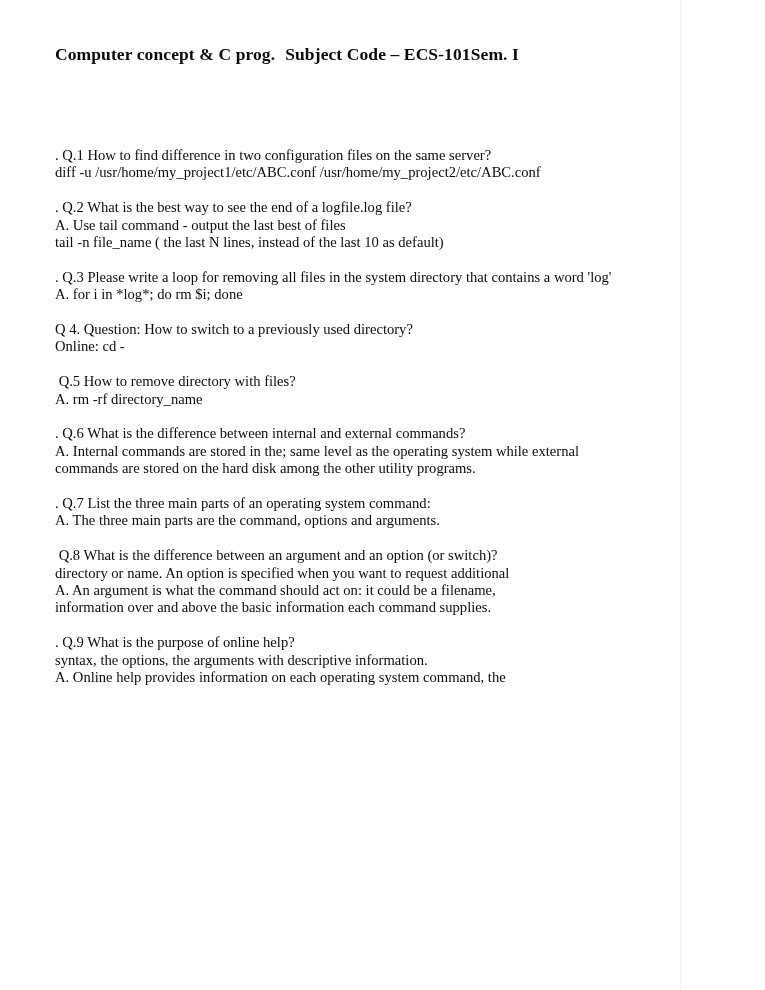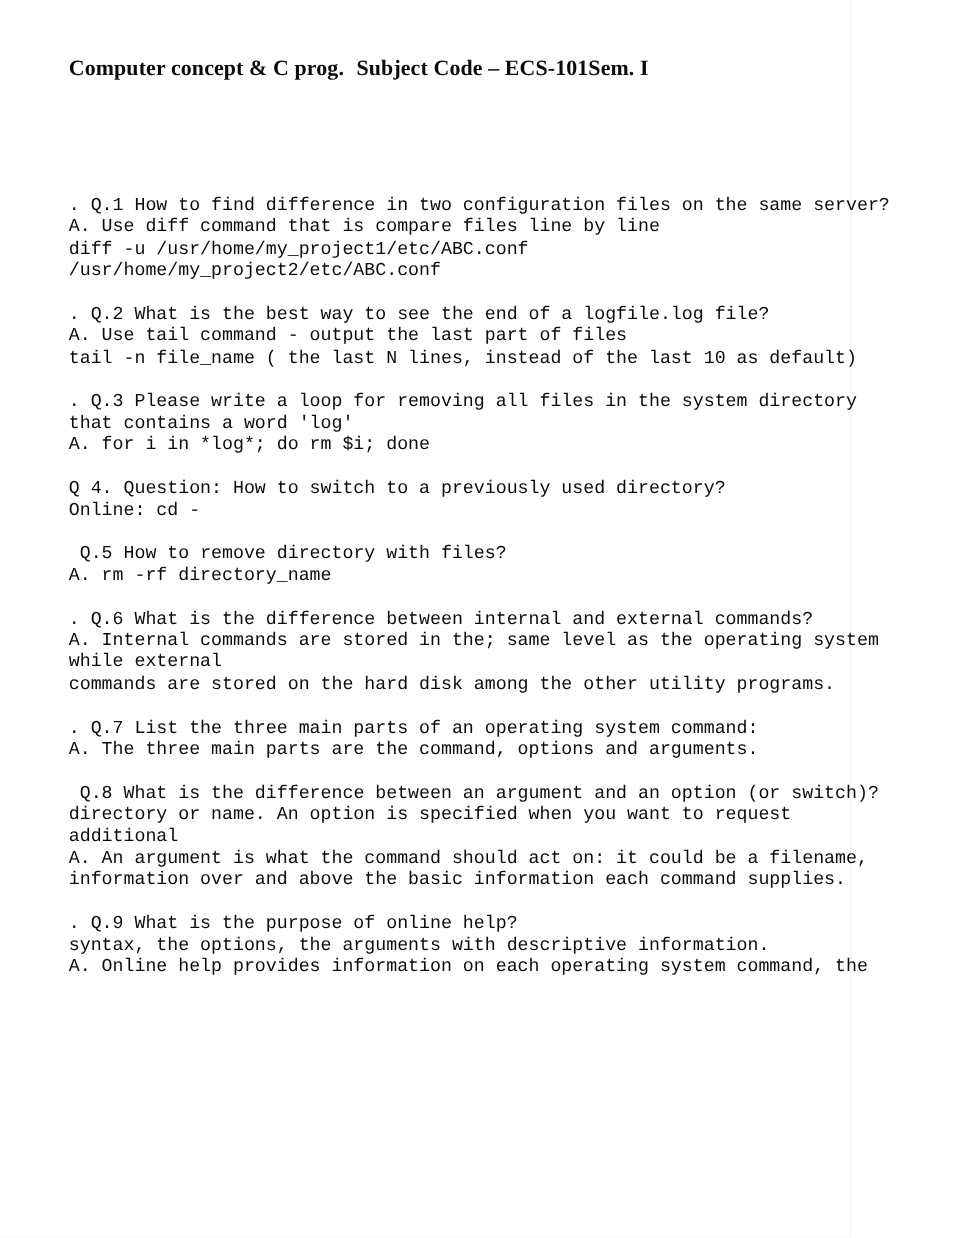--- a/index.html
+++ b/index.html
@@ -41,25 +41,24 @@
     white-space: pre;
   }
   .hdr-course   { flex: 0 0 auto; }
   .hdr-subject  { flex: 0 0 auto; margin-left: 10px; }
   .hdr-sem      { flex: 0 0 auto; }
 
   
   .qa-body {
     position: absolute;
     left: 55px;
-    top: 157px;
+    top: 147px;
     width: 665px;
     font-size: 14.6px;
     line-height: 17.4px;
-    font-family: Liberation Mono, monospace;
   }
   .qa-block {
     margin: 0 0 17.4px 0;
   }
   .qa-block:last-child { margin-bottom: 0; }
   .qa-line {
     margin: 0;
     padding: 0;
     white-space: pre-wrap;
   }
@@ -71,26 +70,25 @@
 
   <div class="doc-header">
     <span class="hdr-course">Computer concept &amp; C prog.</span>
     <span class="hdr-subject">Subject Code – ECS-101</span>
     <span class="hdr-sem">Sem. I</span>
   </div>
 
   <div class="qa-body">
       <div class="qa-block">
         <p class="qa-line">. Q.1 How to find difference in two configuration files on the same server?</p>
-        <p class="qa-line">A. Use diff command that is compare files line by line</p>
         <p class="qa-line">diff -u /usr/home/my_project1/etc/ABC.conf /usr/home/my_project2/etc/ABC.conf</p>
       </div>
       <div class="qa-block">
         <p class="qa-line">. Q.2 What is the best way to see the end of a logfile.log file?</p>
-        <p class="qa-line">A. Use tail command - output the last part of files</p>
+        <p class="qa-line">A. Use tail command - output the last best of files</p>
         <p class="qa-line">tail -n file_name ( the last N lines, instead of the last 10 as default)</p>
       </div>
       <div class="qa-block">
         <p class="qa-line">. Q.3 Please write a loop for removing all files in the system directory that contains a word 'log'</p>
         <p class="qa-line">A. for i in *log*; do rm $i; done</p>
       </div>
       <div class="qa-block">
         <p class="qa-line">Q 4. Question: How to switch to a previously used directory?</p>
         <p class="qa-line">Online: cd -</p>
       </div>

